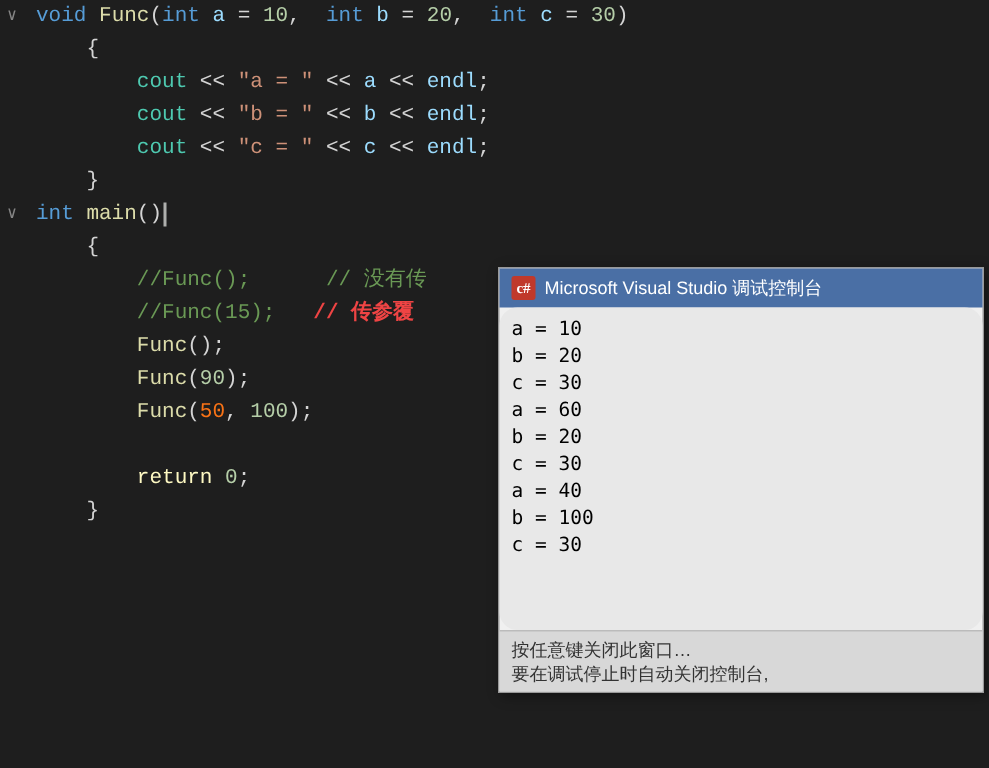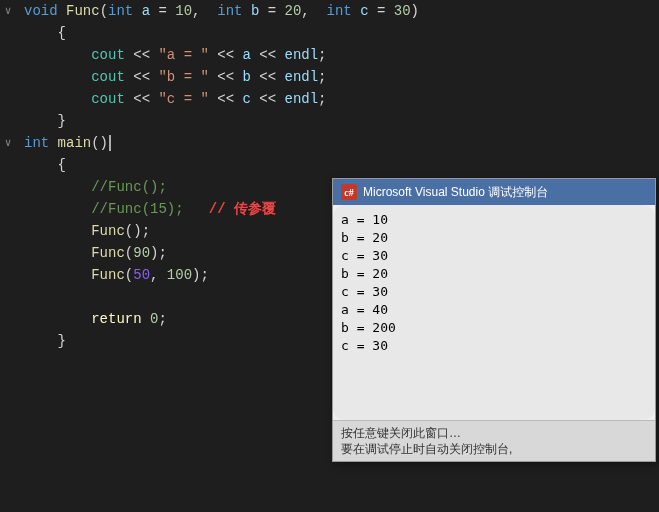--- a/index.html
+++ b/index.html
@@ -168,44 +168,45 @@
 
     <div class="code-content" id="code-content">
         <div class="code-line"><span style="color: rgb(86, 156, 214);">void </span><span style="color: rgb(220, 220, 170);">Func</span><span style="color: rgb(212, 212, 212);">(</span><span style="color: rgb(86, 156, 214);">int </span><span style="color: rgb(156, 220, 254);">a</span><span style="color: rgb(212, 212, 212);"> = </span><span style="color: rgb(181, 206, 168);">10</span><span style="color: rgb(212, 212, 212);">,  </span><span style="color: rgb(86, 156, 214);">int </span><span style="color: rgb(156, 220, 254);">b</span><span style="color: rgb(212, 212, 212);"> = </span><span style="color: rgb(181, 206, 168);">20</span><span style="color: rgb(212, 212, 212);">,  </span><span style="color: rgb(86, 156, 214);">int </span><span style="color: rgb(156, 220, 254);">c</span><span style="color: rgb(212, 212, 212);"> = </span><span style="color: rgb(181, 206, 168);">30</span><span style="color: rgb(212, 212, 212);">)</span></div>
         <div class="code-line"><span style="color: rgb(212, 212, 212);">    {</span></div>
         <div class="code-line"><span style="color: rgb(212, 212, 212);">        </span><span style="color: rgb(78, 201, 176);">cout</span><span style="color: rgb(212, 212, 212);"> &lt;&lt; </span><span style="color: rgb(206, 145, 120);">"a = "</span><span style="color: rgb(212, 212, 212);"> &lt;&lt; </span><span style="color: rgb(156, 220, 254);">a</span><span style="color: rgb(212, 212, 212);"> &lt;&lt; </span><span style="color: rgb(156, 220, 254);">endl</span><span style="color: rgb(212, 212, 212);">;</span></div>
         <div class="code-line"><span style="color: rgb(212, 212, 212);">        </span><span style="color: rgb(78, 201, 176);">cout</span><span style="color: rgb(212, 212, 212);"> &lt;&lt; </span><span style="color: rgb(206, 145, 120);">"b = "</span><span style="color: rgb(212, 212, 212);"> &lt;&lt; </span><span style="color: rgb(156, 220, 254);">b</span><span style="color: rgb(212, 212, 212);"> &lt;&lt; </span><span style="color: rgb(156, 220, 254);">endl</span><span style="color: rgb(212, 212, 212);">;</span></div>
         <div class="code-line"><span style="color: rgb(212, 212, 212);">        </span><span style="color: rgb(78, 201, 176);">cout</span><span style="color: rgb(212, 212, 212);"> &lt;&lt; </span><span style="color: rgb(206, 145, 120);">"c = "</span><span style="color: rgb(212, 212, 212);"> &lt;&lt; </span><span style="color: rgb(156, 220, 254);">c</span><span style="color: rgb(212, 212, 212);"> &lt;&lt; </span><span style="color: rgb(156, 220, 254);">endl</span><span style="color: rgb(212, 212, 212);">;</span></div>
         <div class="code-line"><span style="color: rgb(212, 212, 212);">    }</span></div>
         <div class="code-line"><span style="color: rgb(86, 156, 214);">int </span><span style="color: rgb(220, 220, 170);">main</span><span style="color: rgb(212, 212, 212);">()</span><span class="cursor"></span></div>
         <div class="code-line"><span style="color: rgb(212, 212, 212);">    {</span></div>
-        <div class="code-line"><span style="color: rgb(212, 212, 212);">        </span><span style="color: rgb(106, 153, 85);">//Func();</span><span style="color: rgb(212, 212, 212);">      </span></div>
+        <div class="code-line"><span style="color: rgb(212, 212, 212);">        </span><span style="color: rgb(106, 153, 85);">//Func();</span><span style="color: rgb(212, 212, 212);">      </span><span style="color: rgb(106, 153, 85);">// 没有传</span></div>
         <div class="code-line"><span style="color: rgb(212, 212, 212);">        </span><span style="color: rgb(106, 153, 85);">//Func(15);</span><span style="color: rgb(212, 212, 212);">   </span><span style="color: #ef4444; font-weight: bold;">// 传参覆</span></div>
         <div class="code-line"><span style="color: rgb(212, 212, 212);">        </span><span style="color: rgb(220, 220, 170);">Func</span><span style="color: rgb(212, 212, 212);">();</span></div>
         <div class="code-line"><span style="color: rgb(212, 212, 212);">        </span><span style="color: rgb(220, 220, 170);">Func</span><span style="color: rgb(212, 212, 212);">(</span><span style="color: rgb(181, 206, 168);">90</span><span style="color: rgb(212, 212, 212);">);</span></div>
-        <div class="code-line"><span style="color: rgb(212, 212, 212);">        </span><span style="color: rgb(220, 220, 170);">Func</span><span style="color: rgb(212, 212, 212);">(</span><span style="color: #8b5cf6;">50</span><span style="color: rgb(212, 212, 212);">, </span><span style="color: rgb(181, 206, 168);">100</span><span style="color: rgb(212, 212, 212);">);</span></div>
+        <div class="code-line"><span style="color: rgb(212, 212, 212);">        </span><span style="color: rgb(220, 220, 170);">Func</span><span style="color: rgb(212, 212, 212);">(</span><span style="color: #f97316;">50</span><span style="color: rgb(212, 212, 212);">, </span><span style="color: rgb(181, 206, 168);">100</span><span style="color: rgb(212, 212, 212);">);</span></div>
         <div class="code-line"><span style="color: rgb(212, 212, 212);"></span></div>
         <div class="code-line"><span style="color: rgb(212, 212, 212);">        </span><span style="color: #fef9c3;">return </span><span style="color: rgb(181, 206, 168);">0</span><span style="color: rgb(212, 212, 212);">;</span></div>
         <div class="code-line"><span style="color: rgb(212, 212, 212);">    }</span></div>
       </div>
   </div>
 
   <div class="debug-console">
     <div class="console-titlebar">
       <div class="console-icon">c#</div>
       <span class="console-title">Microsoft Visual Studio 调试控制台</span>
     </div>
     <div class="console-body" id="console-body">
         <div class="console-output-line">a = 10</div>
         <div class="console-output-line">b = 20</div>
         <div class="console-output-line">c = 30</div>
+        <div class="console-output-line">a = 60</div>
         <div class="console-output-line">b = 20</div>
         <div class="console-output-line">c = 30</div>
         <div class="console-output-line">a = 40</div>
-        <div class="console-output-line">b = 200</div>
+        <div class="console-output-line">b = 100</div>
         <div class="console-output-line">c = 30</div>
       </div>
     <div class="console-footer">
       <div>按任意键关闭此窗口…</div>
       <div>要在调试停止时自动关闭控制台,</div>
     </div>
   </div>
 </div>
 
 </body></html>

